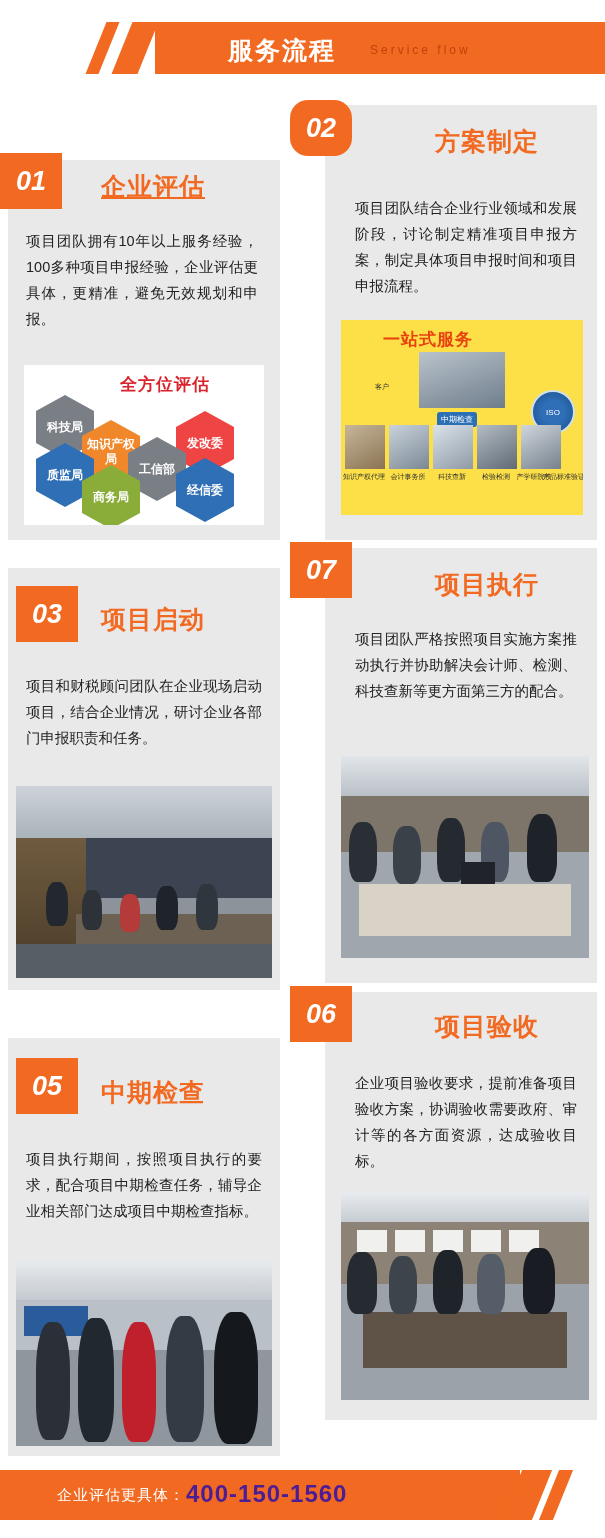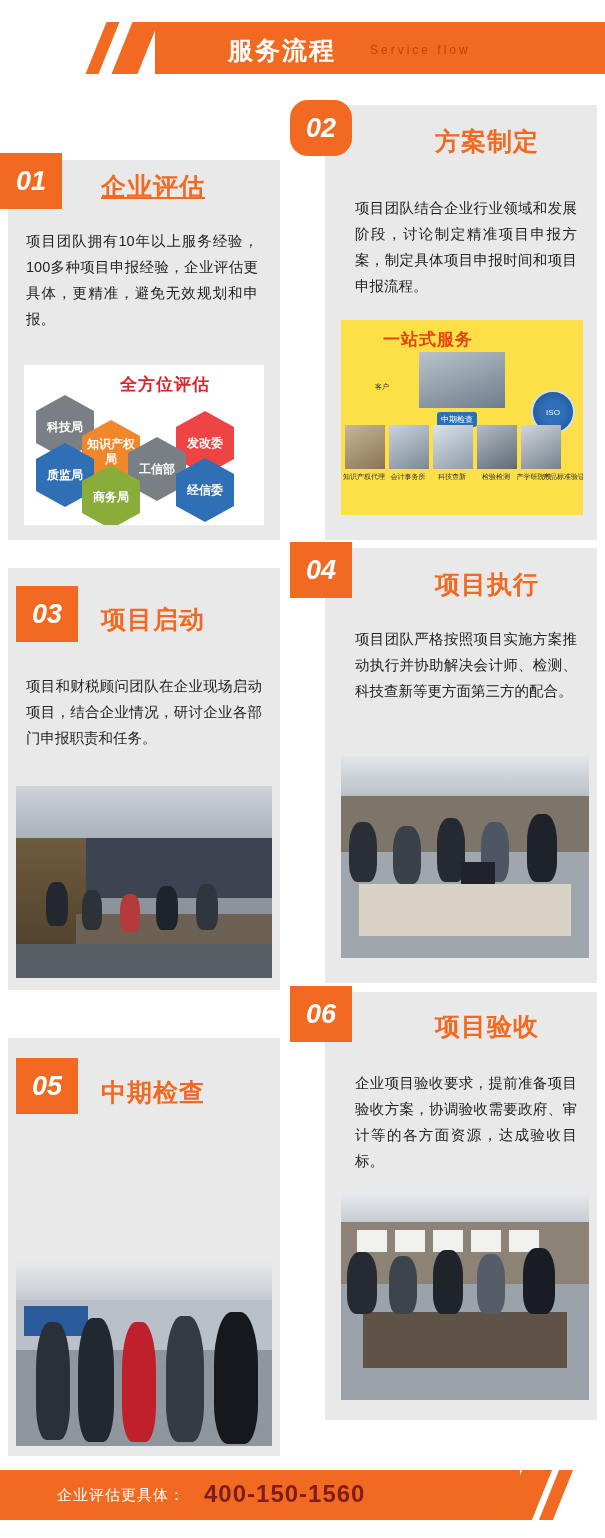--- a/index.html
+++ b/index.html
@@ -195,22 +195,22 @@
   }
   .footer-label {
     position: absolute;
     left: 57px; top: 34px;
     color: #ffffff;
     font-size: 15px;
     letter-spacing: 1px;
   }
   .footer-phone {
     position: absolute;
-    left: 204px; top: 28px;
-    color: #7f1d1d;
+    left: 186px; top: 28px;
+    color: #4c1d95;
     font-size: 24px;
     font-weight: bold;
     letter-spacing: 1px;
   }
   .wall { position:absolute; }
   .tbl  { position:absolute; background:#8a7a64; }
   .person { position:absolute; border-radius:40% 40% 30% 30%; }
   .ceil { position:absolute; background:#d9dde2; }
 </style>
 </head>
@@ -282,41 +282,42 @@
     <div class="person" style="left:30px; top:96px; width:22px; height:44px; background:#23282e;"></div>
     <div class="person" style="left:66px; top:104px; width:20px; height:40px; background:#2d3238;"></div>
     <div class="person" style="left:104px; top:108px; width:20px; height:38px; background:#b53a3a;"></div>
     <div class="person" style="left:140px; top:100px; width:22px; height:44px; background:#1f242a;"></div>
     <div class="person" style="left:180px; top:98px; width:22px; height:46px; background:#30363d;"></div>
     <div class="wall" style="left:0; top:158px; width:256px; height:34px; background:#565e66;"></div>
   </div>
 </div>
 
 <div class="card" style="left:325px; top:548px; width:272px; height:435px;">
-  <div class="card-num" style="left:-35px; top:-6px;">04</div>
+  <div class="card-num" style="left:-35px; top:-6px;">07</div>
   <div class="card-title" style="left:110px; top:20px;text-align:center;">项目执行</div>
   <div class="card-text" style="left:30px; top:78px; width:222px;">项目团队严格按照项目实施方案推动执行并协助解决会计师、检测、科技查新等更方面第三方的配合。</div>
 
   <div class="card-photo" style="left:16px; top:208px; width:248px; height:202px;">
     <div class="ceil" style="left:0; top:0; width:248px; height:40px; background:linear-gradient(180deg,#e2e6ea,#b9c0c7);"></div>
     <div class="wall" style="left:0; top:40px; width:248px; height:56px; background:#7d746a;"></div>
     <div class="wall" style="left:0; top:96px; width:248px; height:106px; background:#9fa6ad;"></div>
     <div class="tbl" style="left:18px; top:128px; width:212px; height:52px; background:#d8d3c6;"></div>
     <div class="person" style="left:8px; top:66px; width:28px; height:60px; background:#2a2f36;"></div>
     <div class="person" style="left:52px; top:70px; width:28px; height:58px; background:#3a4149;"></div>
     <div class="person" style="left:96px; top:62px; width:28px; height:64px; background:#242a30;"></div>
     <div class="person" style="left:140px; top:66px; width:28px; height:60px; background:#4d5662;"></div>
     <div class="person" style="left:186px; top:58px; width:30px; height:68px; background:#1e2329;"></div>
     <div class="wall" style="left:120px; top:106px; width:34px; height:22px; background:#20242a;"></div>
   </div>
 </div>
 
 <div class="card" style="left:8px; top:1010px; width:272px; height:418px;margin-top:28px;">
   <div class="card-num" style="left:8px; top:20px;">05</div>
   <div class="card-title" style="left:93px; top:38px;">中期检查</div>
+  <div class="card-text" style="left:18px; top:108px; width:236px;">项目执行期间，按照项目执行的要求，配合项目中期检查任务，辅导企业相关部门达成项目中期检查指标。</div>
 
   <div class="card-photo" style="left:8px; top:222px; width:256px; height:186px;">
     <div class="ceil" style="left:0; top:0; width:256px; height:40px; background:linear-gradient(180deg,#e8ebee,#c4cad0);"></div>
     <div class="wall" style="left:0; top:40px; width:256px; height:50px; background:#b9c0c7;"></div>
     <div class="wall" style="left:8px; top:46px; width:64px; height:30px; background:#2a5c9c;"></div>
     <div class="wall" style="left:0; top:90px; width:256px; height:96px; background:#8f969d;"></div>
     <div class="person" style="left:20px; top:60px; width:34px; height:120px; background:#2b3views;"></div>
     <div class="person" style="left:20px; top:62px; width:34px; height:118px; background:#2b3038;"></div>
     <div class="person" style="left:62px; top:58px; width:36px; height:124px; background:#222830;"></div>
     <div class="person" style="left:106px; top:62px; width:34px; height:120px; background:#c0202b;"></div>

